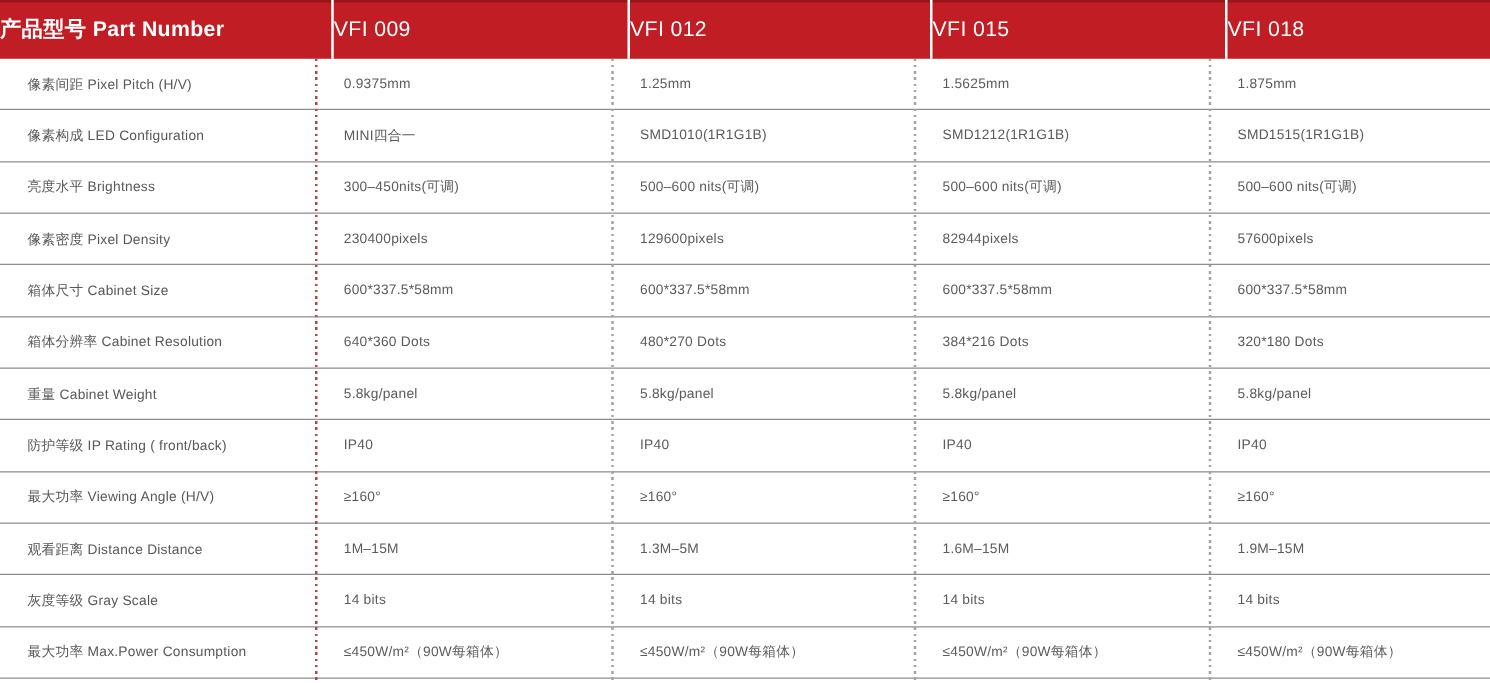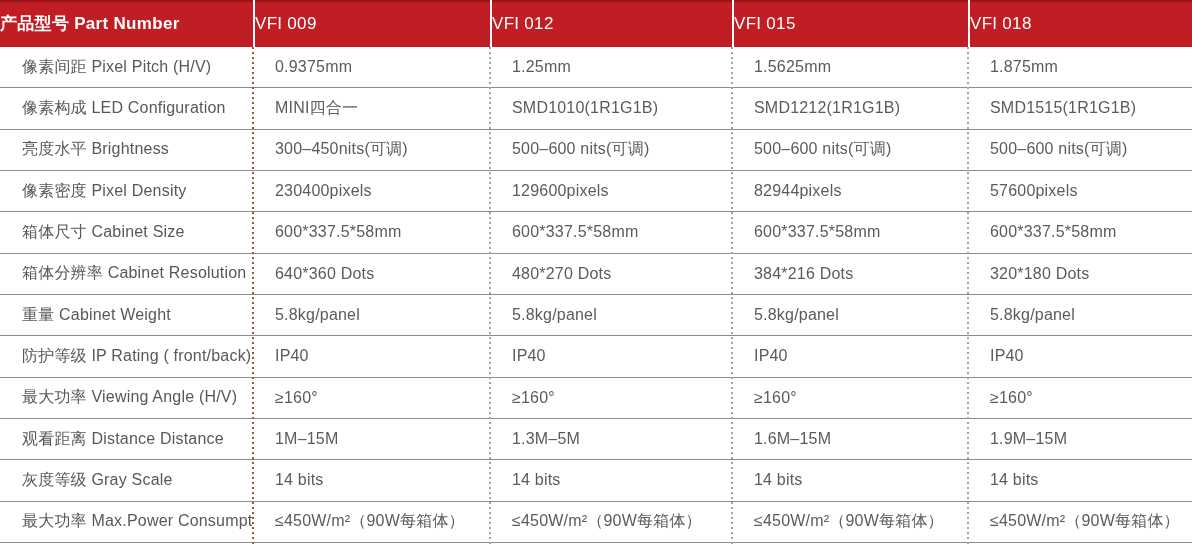--- a/index.html
+++ b/index.html
@@ -21,35 +21,35 @@
   .header-cell{
     display:flex;align-items:center;
     color:#ffffff;
     font-size:17px;
     letter-spacing:0.3px;
     box-sizing:border-box;
     white-space:nowrap;
     overflow:hidden;
   }
   .header-cell.first{font-weight:bold;}
-  .header-cell.model{border-left:2px solid #ffffff;font-weight:500;}
+  .header-cell.model{border-left:2px solid #ffffff;font-weight:500;margin-left:12px;}
 
   
   .body-grid{
     display:grid;
     grid-template-columns:253px 237px 242px 236px 224px;
     grid-auto-rows:41.33px;
   }
   .row{display:contents;}
   .cell{
     display:flex;align-items:center;
     box-sizing:border-box;
     border-bottom:1px solid #8d8d8d;
     color:#5b5b5d;
-    font-size:16px;
+    font-size:11px;
     letter-spacing:0.2px;
     padding-left:22px;
     white-space:nowrap;
     overflow:hidden;
   }
   .cell.label{color:#595757;}
 
   
   .vdiv{
     position:absolute;top:47px;height:499px;

